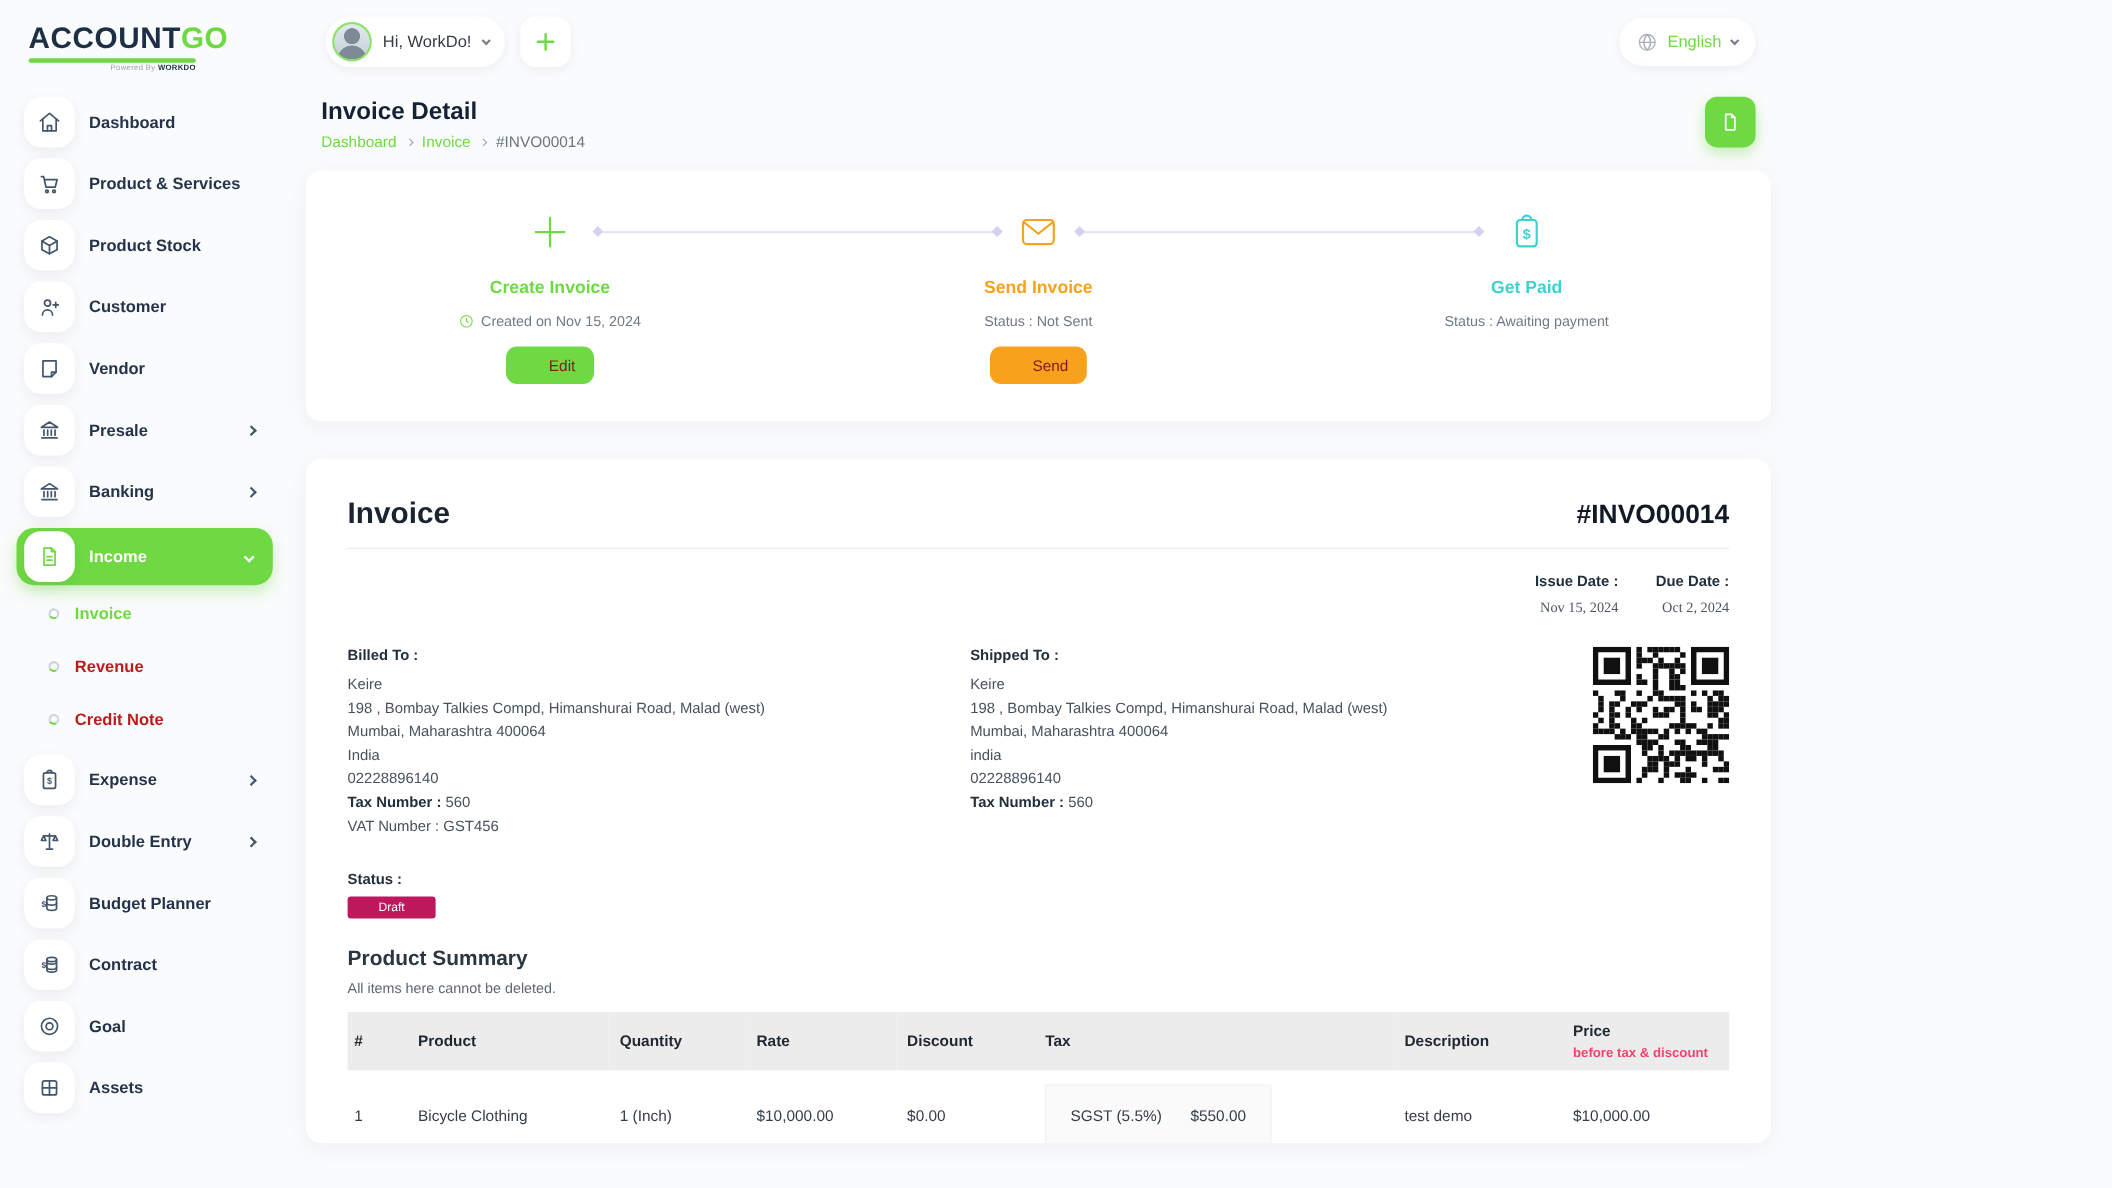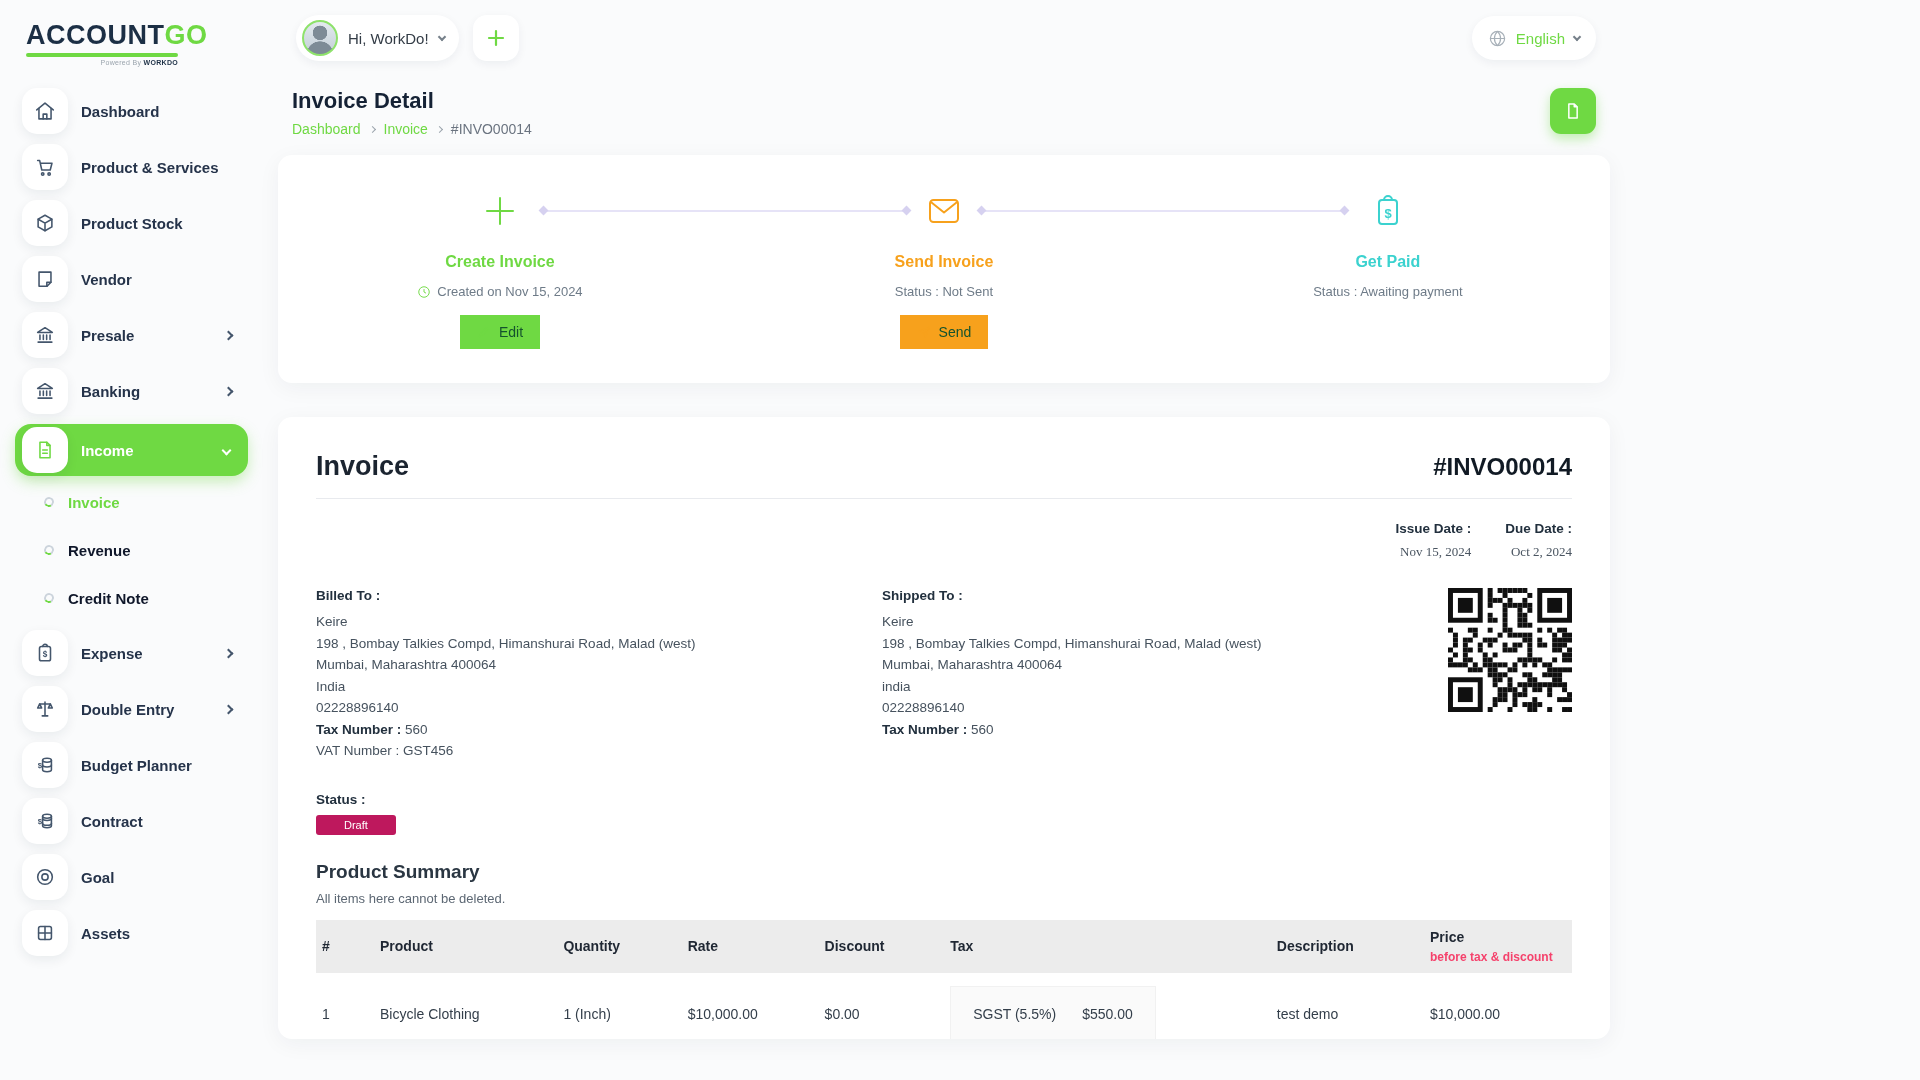--- a/index.html
+++ b/index.html
@@ -24,21 +24,21 @@
   .nav-label { margin-left:13px; font-size:15px; font-weight:600; color:#25334a; }
   .chev { width:7px; height:7px; border-right:2px solid #44566c; border-bottom:2px solid #44566c;
           transform:rotate(-45deg); margin-left:auto; margin-right:14px; }
   .nav-item.active { background:#6fd943; border-radius:16px; margin:0 16px 10px 15px; padding:3px 8px 3px 7px;
                      box-shadow:0 6px 14px rgba(111,217,67,.35); }
   .nav-item.active .nav-label { color:#fff; }
   .nav-item.active .nav-ico svg { stroke:#6fd943; }
   .nav-item.active .chev { border-color:#fff; transform:rotate(45deg); margin-right:10px; }
   .sub-item { display:flex; align-items:center; margin:0 0 16px 44px; height:32px; cursor:pointer; }
   .ring { width:10px; height:10px; border-radius:50%; border:2.5px solid #ccd4dc; border-bottom-color:#6fd943; transform:rotate(15deg); flex:none; }
-  .sub-label { margin-left:14px; font-size:15px; font-weight:600; color:#0f172a; }
+  .sub-label { margin-left:14px; font-size:15px; font-weight:600; color:#b91c1c; }
   .sub-item.active .sub-label { color:#6fd943; }
 
   
   .main { flex:1; padding:14px 6px 0 14px; }
   .topbar { display:flex; align-items:center; padding:0 14px 0 2px; height:48px; }
   .user-chip { display:flex; align-items:center; gap:10px; background:#fff; border-radius:24px; height:46px;
                padding:0 14px 0 6px; box-shadow:0 3px 10px rgba(20,40,60,.06); cursor:pointer; margin-left:16px;text-align:center; }
   .avatar { width:36px; height:36px; border-radius:50%; border:2px solid #8ee26b;
             background:radial-gradient(circle at 50% 34%, #7d8b96 0 7px, rgba(0,0,0,0) 7.5px),
                        radial-gradient(circle at 50% 102%, #7d8b96 0 13px, rgba(0,0,0,0) 13.5px),
@@ -68,21 +68,21 @@
   .track { position:absolute; top:55px; height:2px; background:#e6e3f7; }
   .track.t1 { left:19.8%; width:27.5%; } .track.t2 { left:52.7%; width:27.5%; }
   .track::before,.track::after { content:""; position:absolute; top:-3px; width:7px; height:7px; background:#d6d1f0; transform:rotate(45deg); }
   .track::before { left:-2px; } .track::after { right:-2px; }
   .step { width:33.33%; text-align:center; position:relative; }
   .step-ico { height:44px; display:flex; align-items:center; justify-content:center; }
   .step-ico svg { width:38px; height:38px; fill:none; stroke-width:2; stroke-linecap:round; stroke-linejoin:round; }
   .step-title { margin-top:20px; font-size:16px; font-weight:bold; }
   .step-info { margin-top:13px; font-size:13px; color:#6e7b88; display:flex; align-items:center; justify-content:center; gap:6px; }
   .step-info svg { width:14px; height:14px; stroke:#6e7b88; fill:none; stroke-width:1.6; }
-  .step-btn { margin-top:16px; border:none; border-radius:0; color:#14532d; font-size:14px; font-weight:500;
+  .step-btn { margin-top:16px; border:none; border-radius:10px; color:#7f1d1d; font-size:14px; font-weight:500;
               padding:9px 17px; display:inline-flex; align-items:center; gap:8px; cursor:pointer; font-family:inherit; }
   .step-btn svg { width:14px; height:14px; stroke:#fff; stroke-width:1.8; fill:none; stroke-linecap:round; stroke-linejoin:round; }
   .c-green { color:#6fd943; } .c-orange { color:#f7a11c; } .c-cyan { color:#3bd2cf; }
   .bg-green { background:#6fd943; } .bg-orange { background:#f7a11c; }
   .s-green svg { stroke:#6fd943; } .s-orange svg { stroke:#f7a11c; } .s-cyan svg { stroke:#3bd2cf; }
   .s-cyan svg text { fill:#3bd2cf; stroke:none; font-weight:bold; }
 
   .invoice-card { margin-top:34px; padding:34px 38px 0 38px; height:622px; overflow:hidden; }
   .inv-head { display:flex; align-items:baseline; }
   .inv-title { font-size:27px; font-weight:600; color:#1b2430; }
@@ -145,20 +145,30 @@
         <span class="nav-label">Product &amp; Services</span>
       </div>
       <div class="nav-item">
         <span class="nav-ico">
             <svg viewBox="0 0 24 24">
               <path d="M12 3.5 19.5 7.7v8.6L12 20.5 4.5 16.3V7.7z"></path>
               <path d="M12 12.2v8.3M12 12.2 4.6 7.9M12 12.2l7.4-4.3"></path>
             </svg>
           </span>
         <span class="nav-label">Product Stock</span>
+      </div>
+      <div class="nav-item">
+        <span class="nav-ico">
+            <svg viewBox="0 0 24 24">
+              <circle cx="10" cy="8.2" r="3"></circle>
+              <path d="M5 20c0-3 2.2-5 5-5s5 2 5 5"></path>
+              <path d="M18.2 7.5v5M15.7 10h5"></path>
+            </svg>
+          </span>
+        <span class="nav-label">Customer</span>
       </div>
       <div class="nav-item">
         <span class="nav-ico">
             <svg viewBox="0 0 24 24">
               <path d="M5.5 4.5h13v11l-4.5 4.5h-8.5z"></path>
               <path d="M14 20v-4.5h4.5"></path>
             </svg>
           </span>
         <span class="nav-label">Vendor</span>
       </div>

